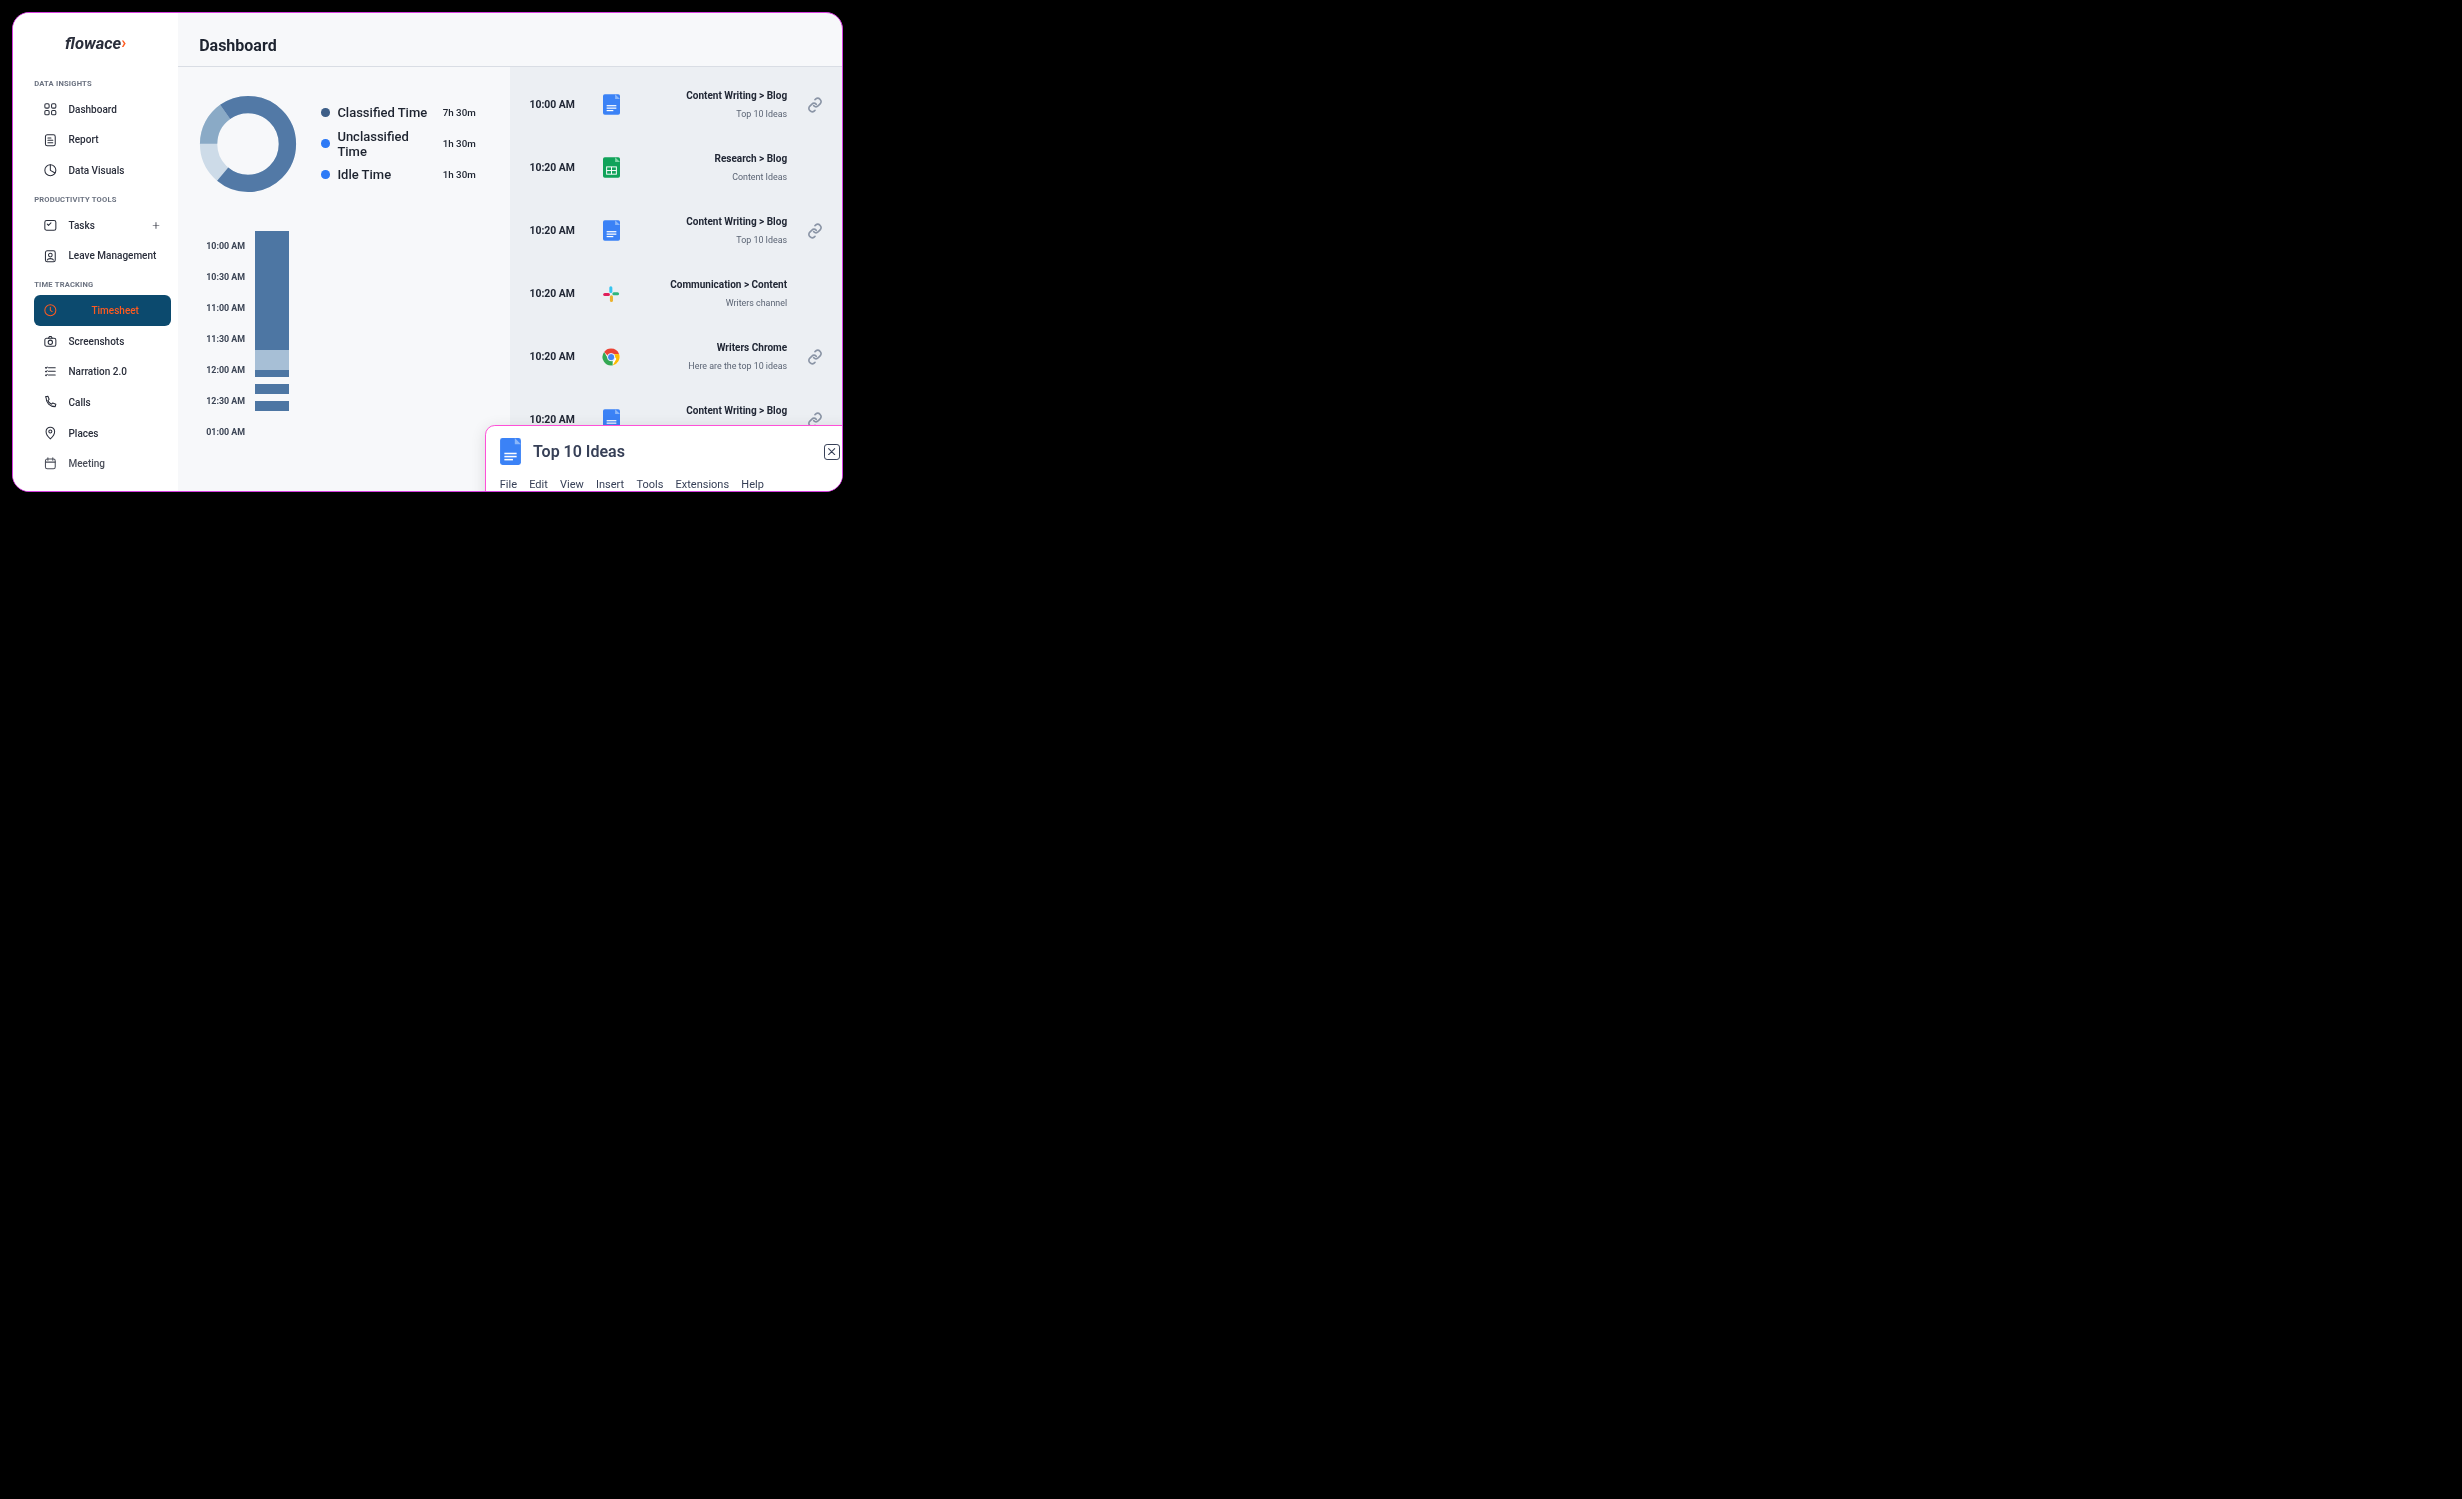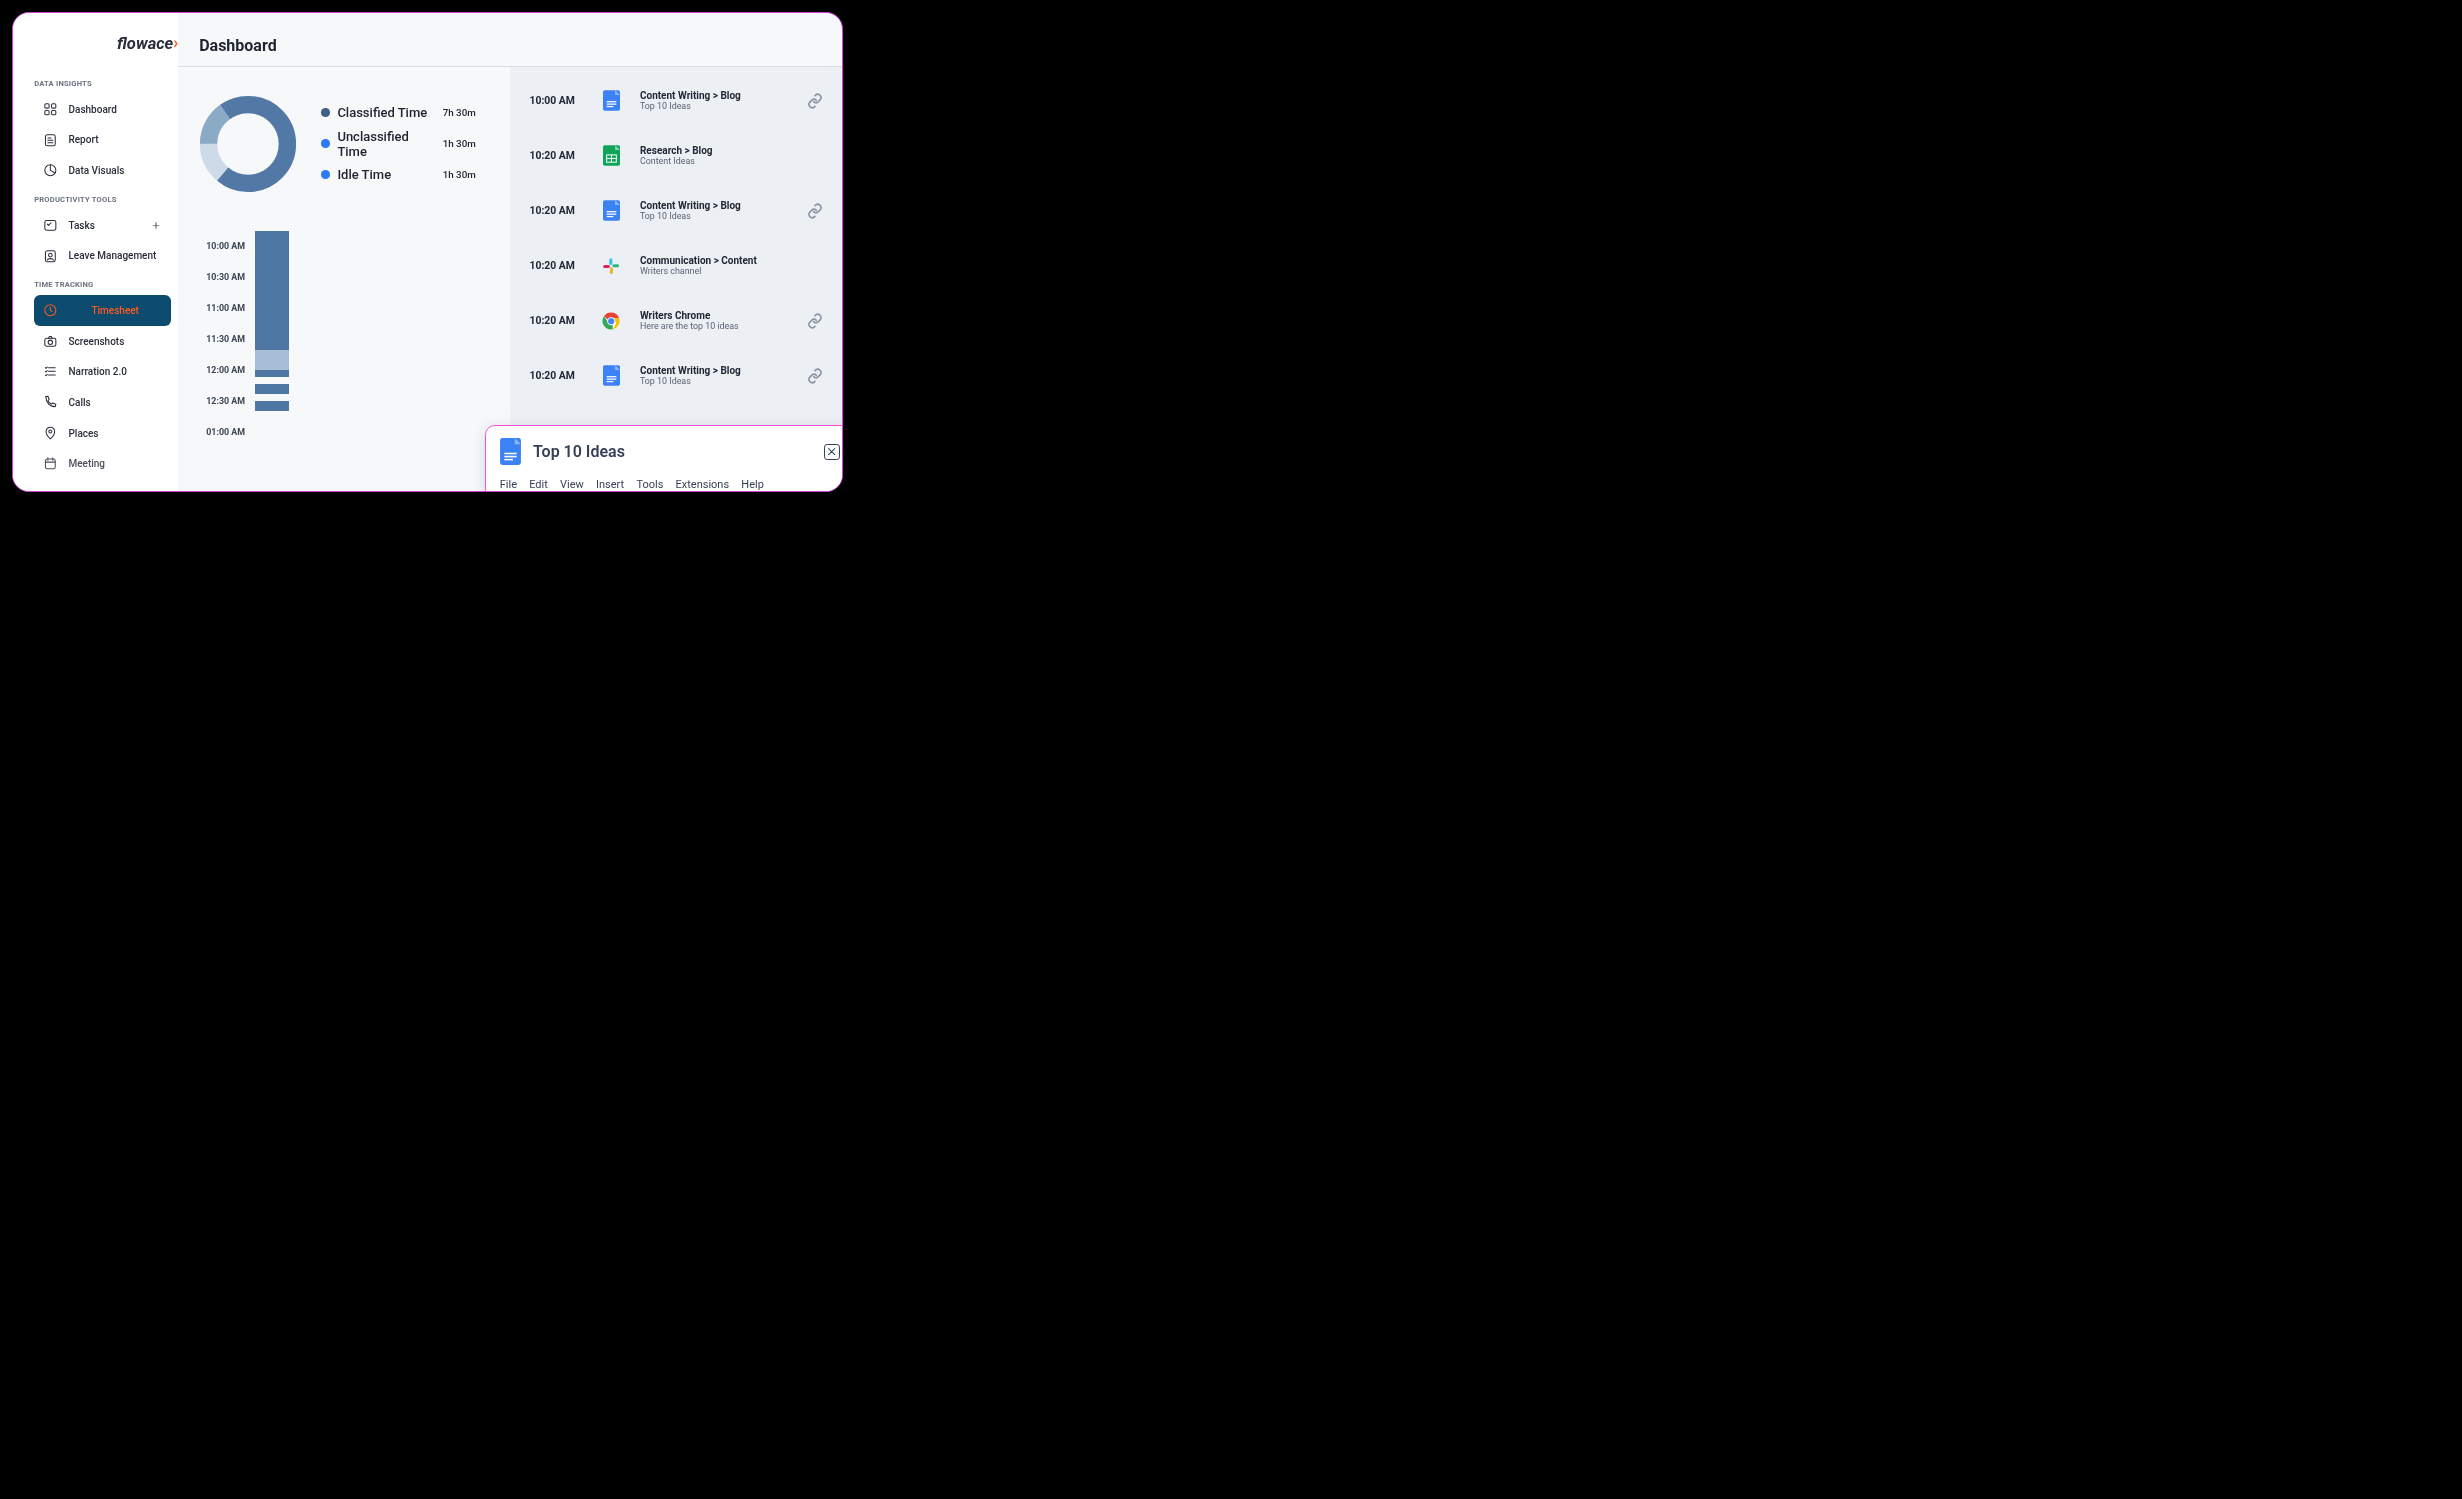--- a/index.html
+++ b/index.html
@@ -19,21 +19,21 @@
 .sidebar {
   width: 165px;
   background: #fff;
   padding: 21px 0px 0 0px;
   overflow: hidden;
   flex-shrink: 0;
 }
 .logo {
   font-size: 16.5px; font-style: italic; font-weight: 700;
   color: #2a2e3b;
-  text-align: right;
+  text-align: center;
   margin-bottom: 17px;
 }
 .logo .accent { color: #ff5a1f; font-style: normal; transform: translateY(-1.2px); display:inline-block;}
 .section-label {
   font-size: 7.6px; font-weight: 700; color: #6b7280;
   letter-spacing: 0.2px;
   padding: 8.6px 0 6.1px 21px;
 }
 .sidebar-item {
   display: flex; align-items: center; gap: 11px;
@@ -71,21 +71,21 @@
 .tl-time { font-size:8.9px; font-weight:700; color:#3c4555; height:31px; display:flex; align-items:center;}
 .tl-bar-col { position:relative; }
 .tl-seg { position:absolute; left:0; right:0; }
 
 
 .activity-list { display:flex; flex-direction:column;}
 .activity-row { display:flex; align-items:center; gap:19.6px; padding: 17px 6.1px; }
 .activity-row + .activity-row {}
 .act-time { width:53px; font-size:10.4px; font-weight:700; color:#212735;}
 .act-icon { width:18.3px; height:18.3px; display:flex; align-items:center; justify-content:center; flex-shrink:0;}
-.act-body { flex:1; display:flex; flex-direction:column; gap:0;}
+.act-body { flex:1; display:flex; flex-direction:column; gap:8px;align-items:flex-end;}
 .act-title { font-size:10px; font-weight:700; color:#212735;}
 .act-sub { font-size:8.9px; color:#5b6474;}
 .link-icon { width:16px; height:16px; color:#8b95a6;}
 
 
 .doc-popup {
   position:absolute;
   right: -12.2px; bottom: -14.7px;
   width: 369px;
   background:#fff;

